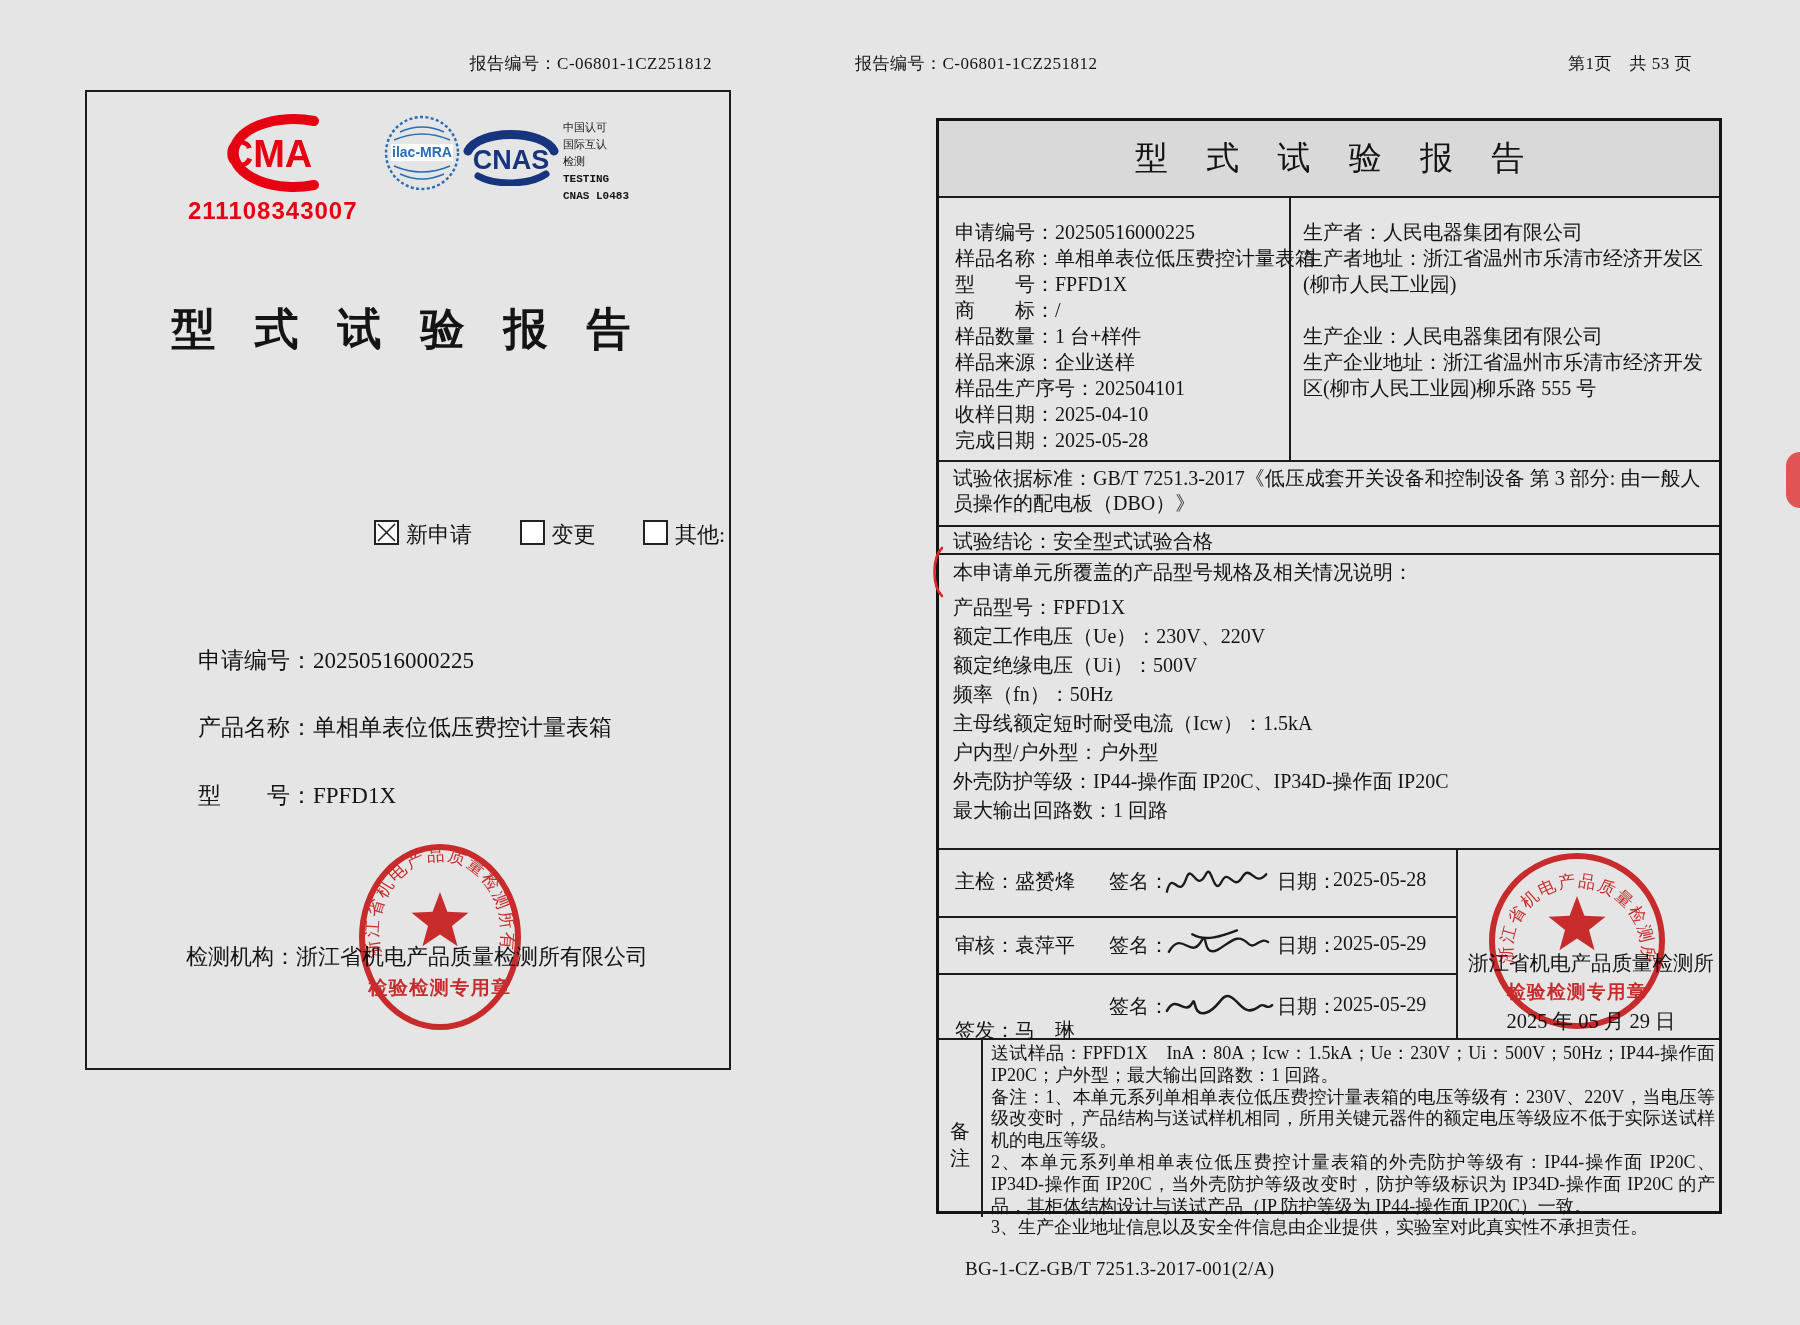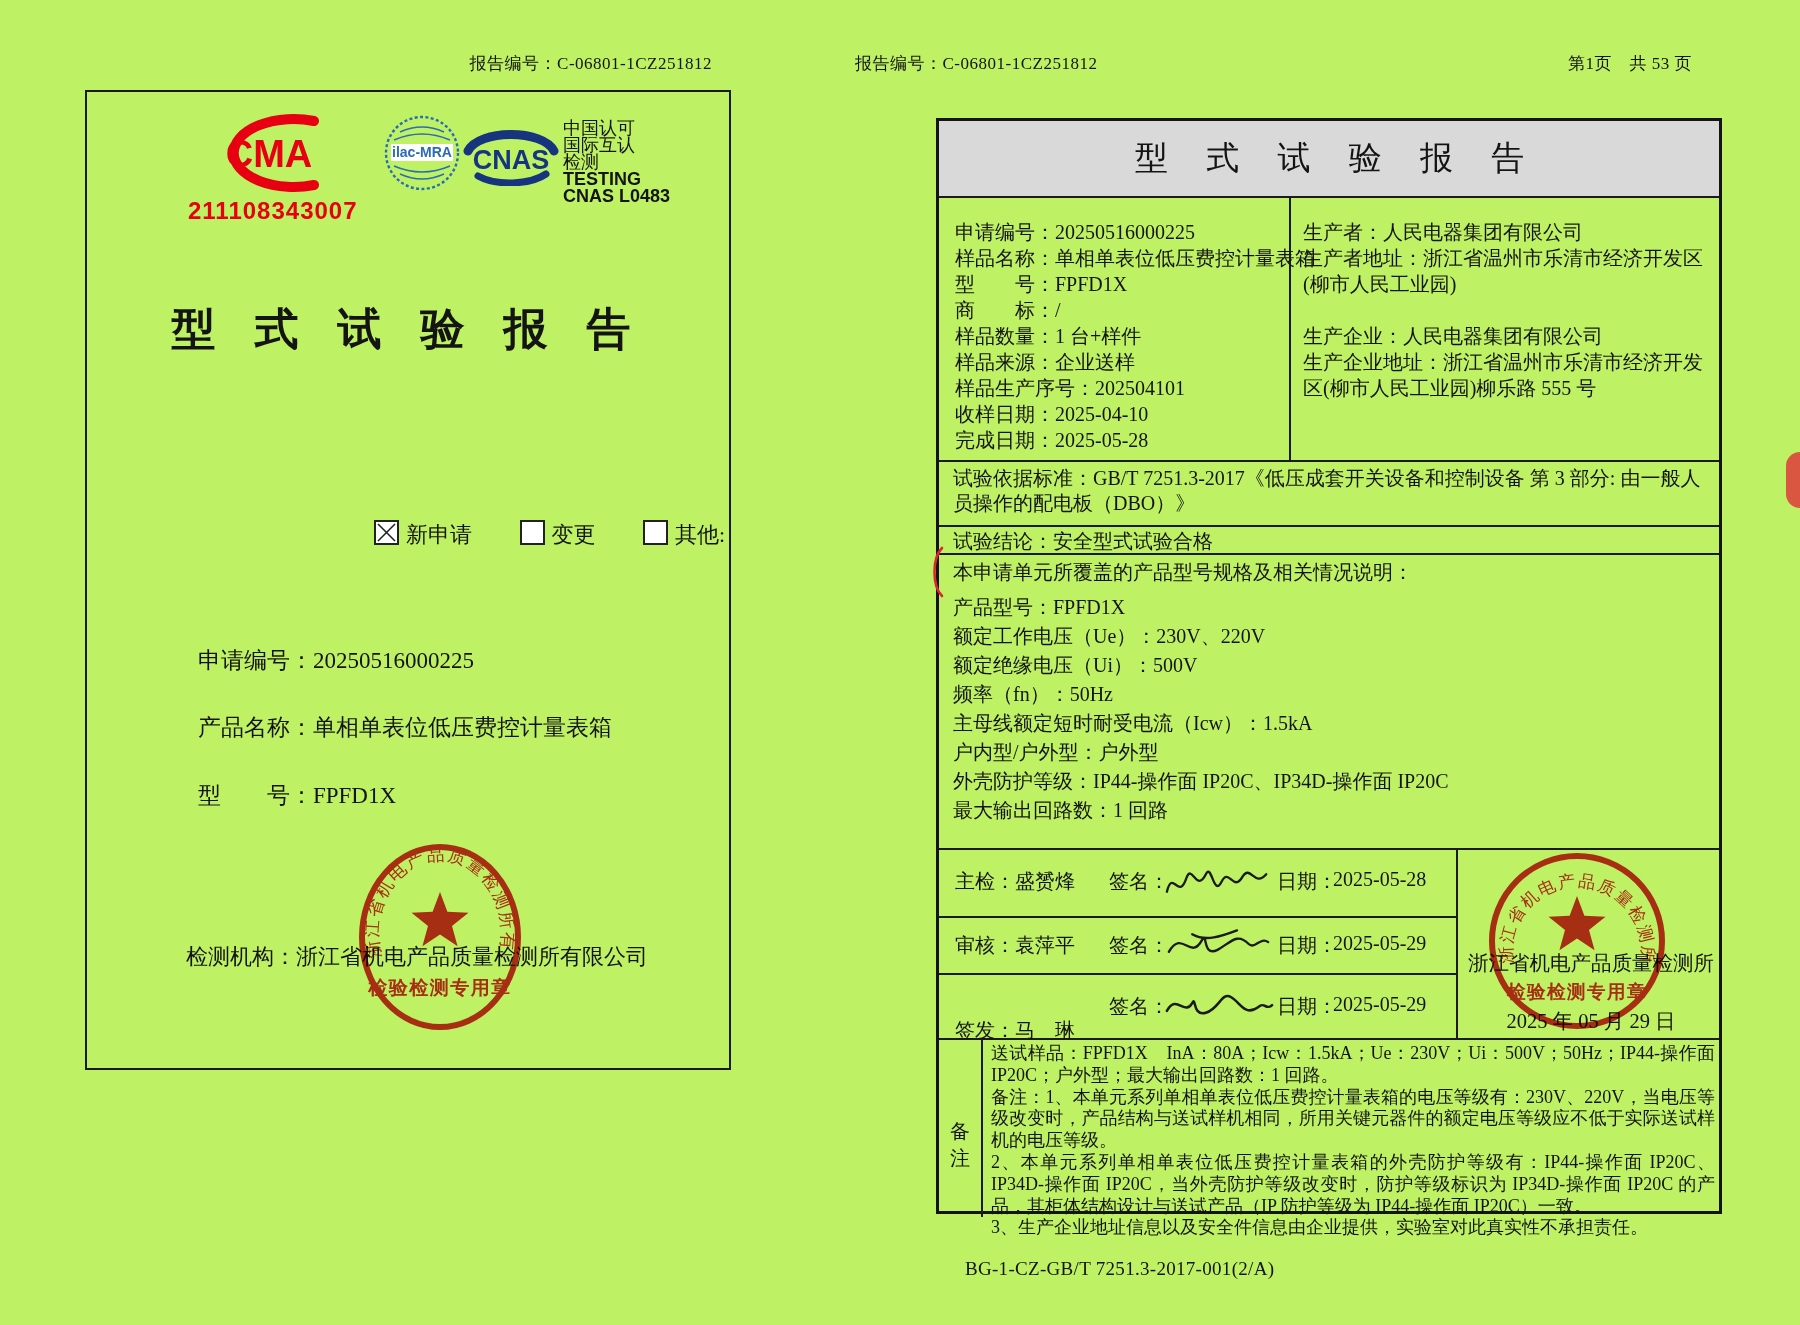--- a/index.html
+++ b/index.html
@@ -1,24 +1,24 @@
 <!DOCTYPE html>
 <html><head>
 <meta charset="utf-8">
 <style>
   html,body{margin:0;padding:0;background:#9a9a9a;}
-  #canvas{position:relative;width:1800px;height:1325px;background:#bef264;
+  #canvas{position:relative;width:1800px;height:1325px;background:#e5e5e5;
     font-family:"Liberation Serif","DejaVu Serif",serif;color:#141414;overflow:hidden;}
   .abs{position:absolute;}
   .small-head{font-size:17px;letter-spacing:.5px;}
   
   .page-border{border:2px solid #1b1b1b;}
   .cma-num{color:#e60012;font-weight:bold;font-size:24px;letter-spacing:1px;
     font-family:"Liberation Sans","DejaVu Sans",sans-serif;text-align:center;}
-  .cnas-side{font-size:18px;line-height:17px;font-family:Liberation Sans, sans-serif;}
+  .cnas-side{font-size:11px;line-height:17px;font-family:Liberation Mono, monospace;}
   .cnas-side .b{font-weight:bold;}
   .big-title{font-size:44px;font-weight:bold;letter-spacing:14px;text-align:center;white-space:nowrap;}
   .cb-row{font-size:22px;white-space:nowrap;}
   .cb{width:21px;height:21px;border:2px solid #222;display:inline-block;position:relative;
     margin-right:7px;vertical-align:-3px;background:#fff;}
   .cb .xmark{display:none;position:absolute;left:0;top:0;}
   .cb[data-checked="true"] .xmark{display:block;}
   .cb-item{margin-right:42px;}
   .field-line{font-size:23px;white-space:nowrap;}
   .agency-line{font-size:22px;white-space:nowrap;}

